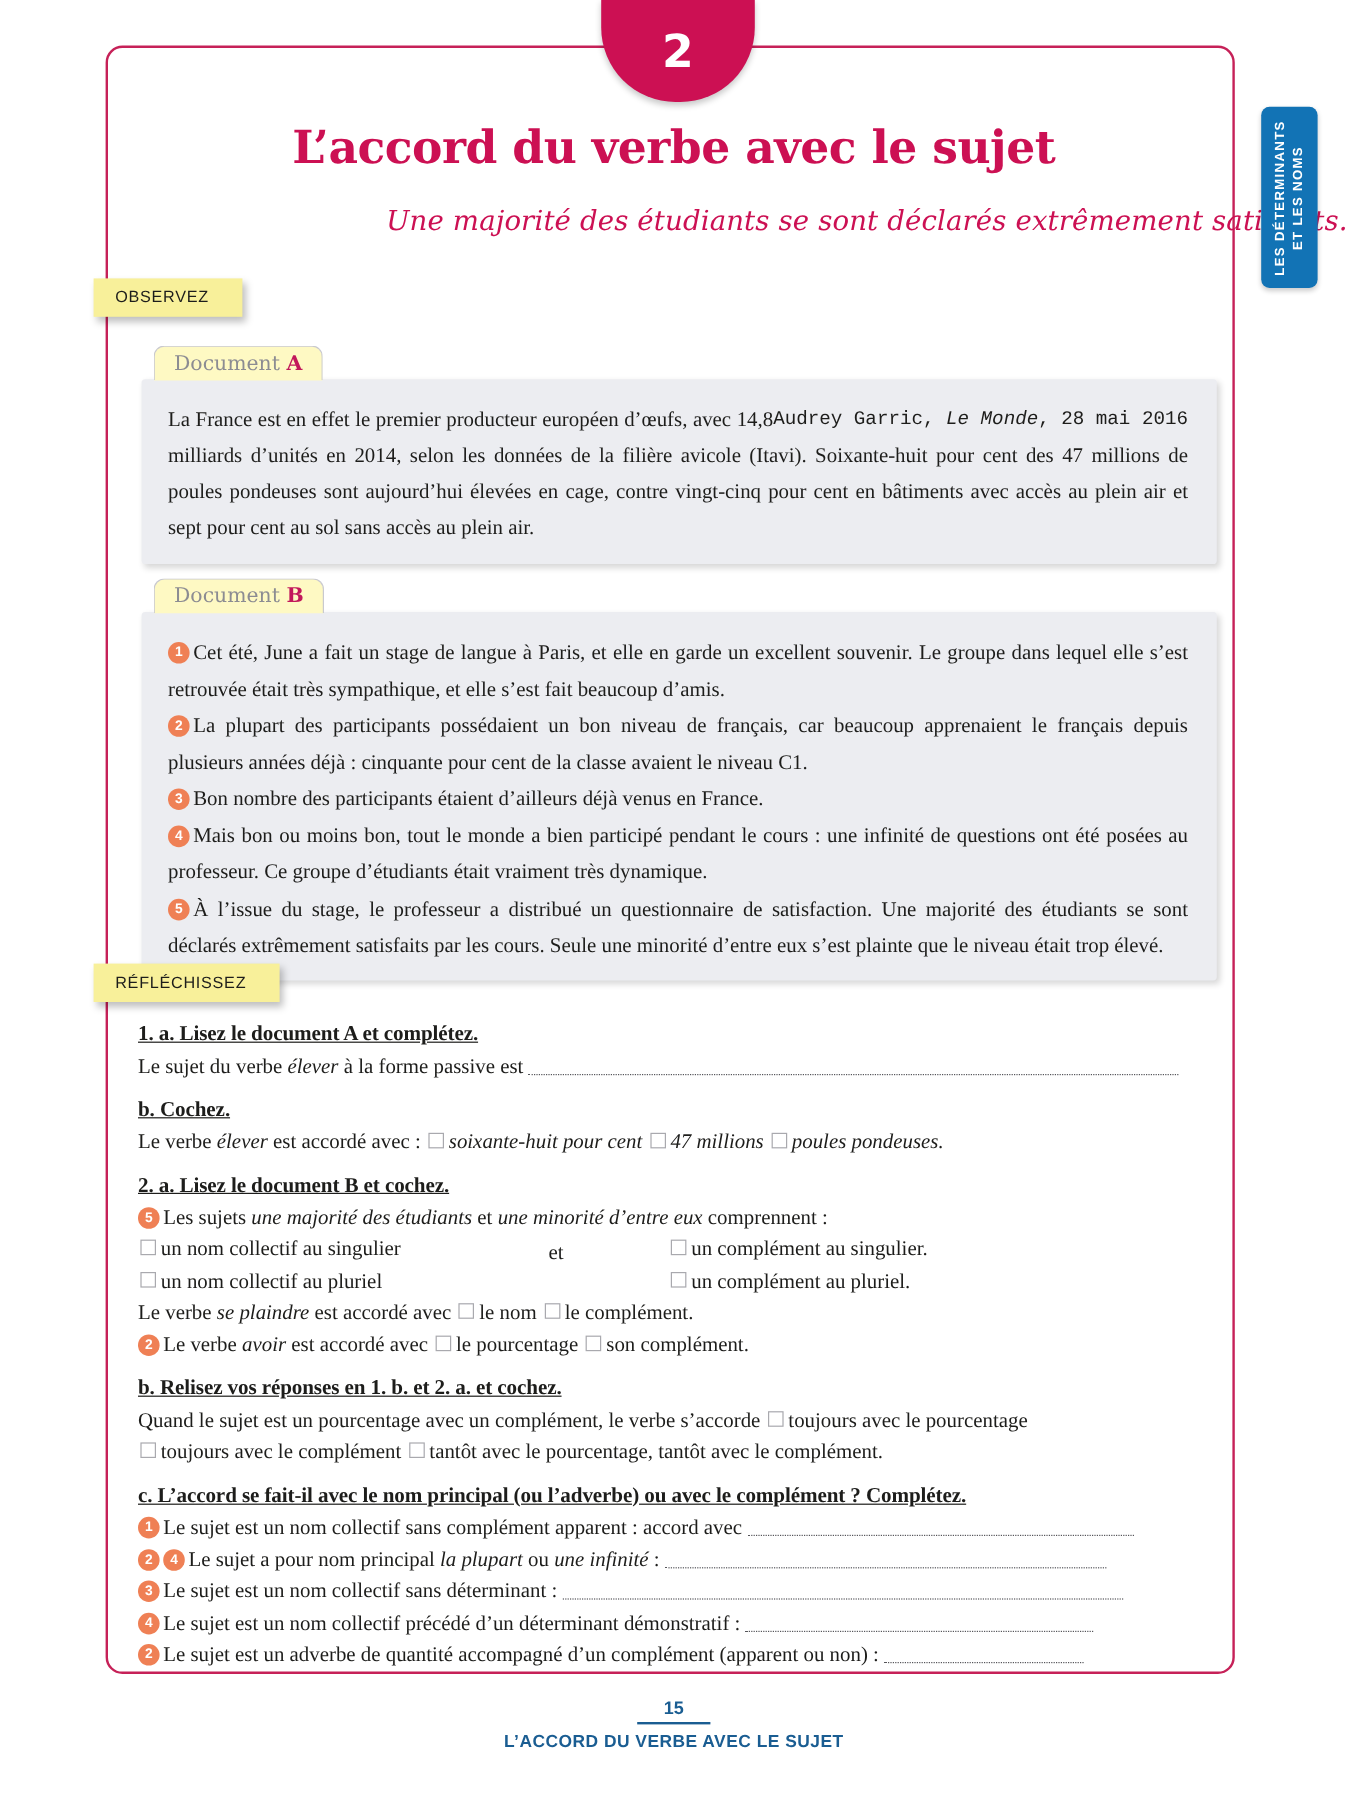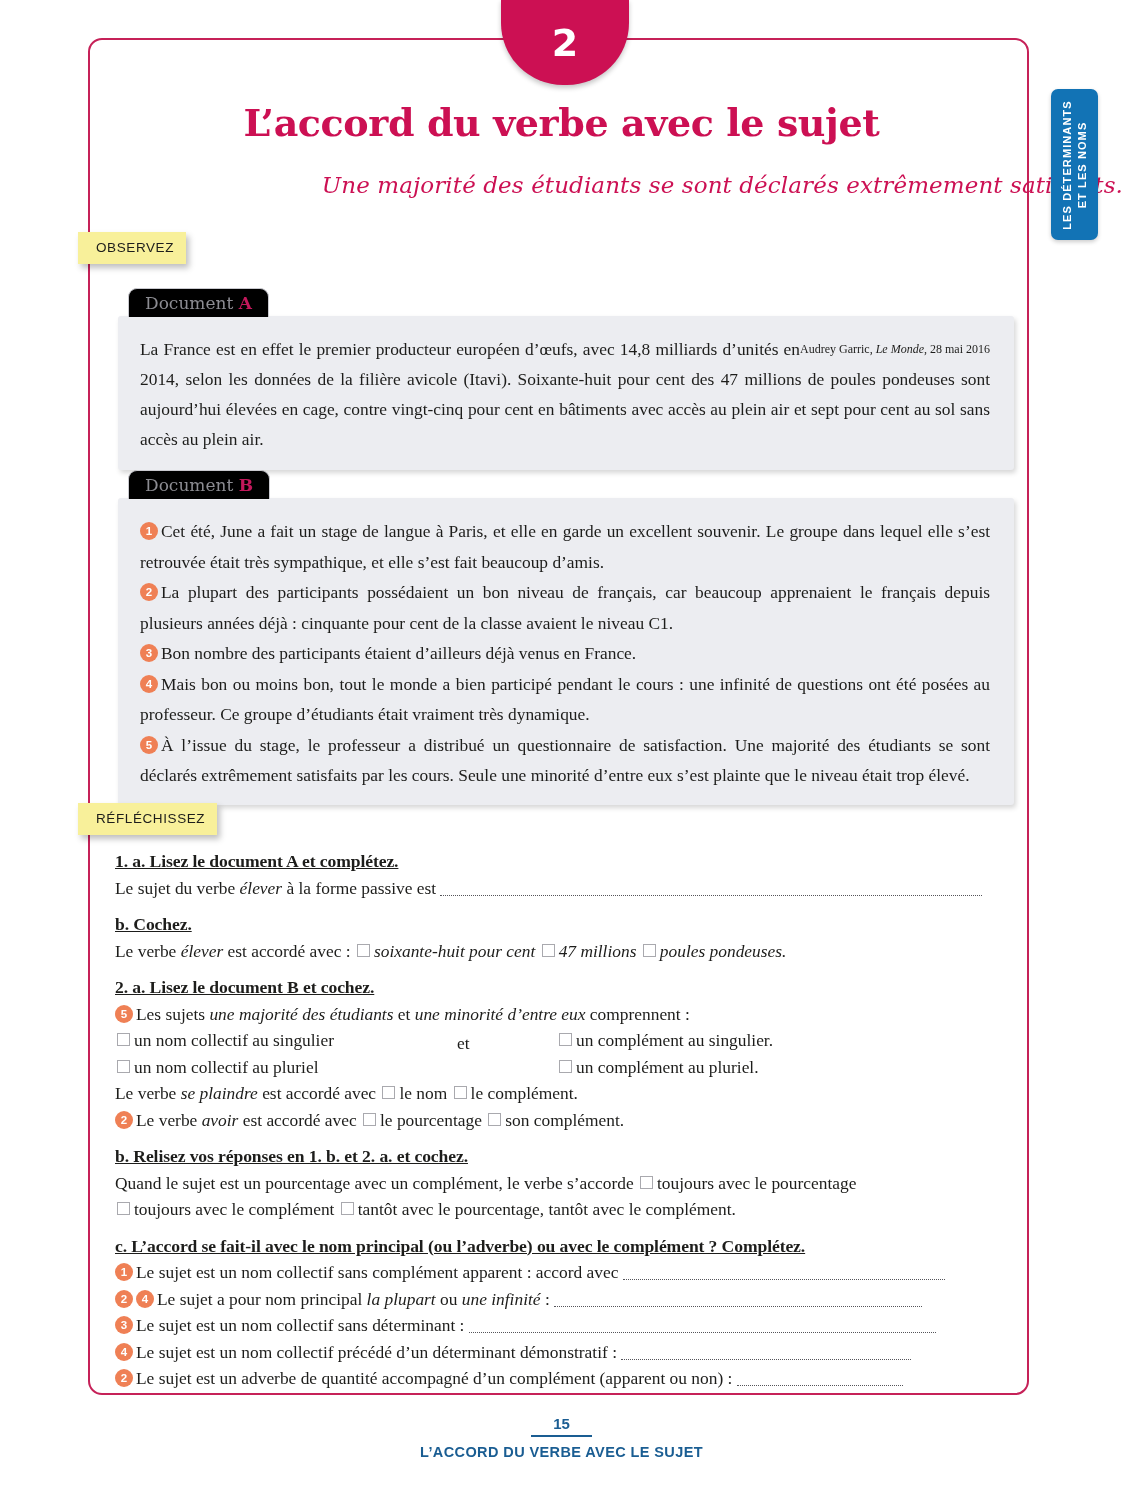--- a/index.html
+++ b/index.html
@@ -102,38 +102,38 @@
     font-size: 23px;
     letter-spacing: 0.1px;
   }
 
   
   .tag {
     position: absolute;
     background: #f8f09a;
     height: 32px;
     line-height: 32px;
-    padding: 0 12px 0 18px;
+    padding: 0 28px 0 18px;
     color: #1d1d1b;
     font-family: "Liberation Sans", sans-serif;
     font-size: 13.5px;
     letter-spacing: 0.6px;
     box-shadow: 3px 4px 6px rgba(0,0,0,0.25);
     white-space: nowrap;
     z-index: 6;
   }
   .tag-observez { left: 78px; top: 232px; }
   .tag-reflechissez { left: 78px; top: 803px; }
 
   
   .doc-block { position: absolute; }
   .doc-label {
     position: relative;
     display: inline-block;
-    background: #000000;
+    background: #fef9c3;
     border: 1px solid #c9c9cf;
     border-bottom: none;
     border-radius: 9px 9px 0 0;
     padding: 4px 16px 4px 16px;
     font-family: "DejaVu Serif", serif;
     font-size: 17px;
     color: #8c8c92;
     z-index: 2;
     margin-left: 10px;
   }
@@ -147,27 +147,28 @@
     background: #ecedf1;
     border-radius: 3px;
     padding: 18px 24px 16px 22px;
     box-shadow: 2px 3px 5px rgba(0,0,0,0.16);
     font-size: 17.4px;
     line-height: 30px;
     color: #1d1d1b;
     text-align: justify;
   }
   .doc-a { left: 118px; top: 288px; width: 896px; }
-  .doc-b { left: 118px; top: 470px; width: 896px; }
+  .doc-b { left: 118px; top: 482px; width: 896px; }
   .doc-b .doc-body { line-height: 30.5px; padding-bottom: 14px; }
   .doc-b p { margin: 0; text-align: justify; text-indent: 0; }
 
   .source {
     float: right;
-    font-size: 12px;
+    font-size: 16px;
+    font-family: Liberation Mono, monospace;
   }
   .source em { font-style: italic; }
 
   
   .badge {
     display: inline-block;
     width: 18px; height: 18px;
     line-height: 18px;
     border-radius: 50%;
     background: #ef8055;

